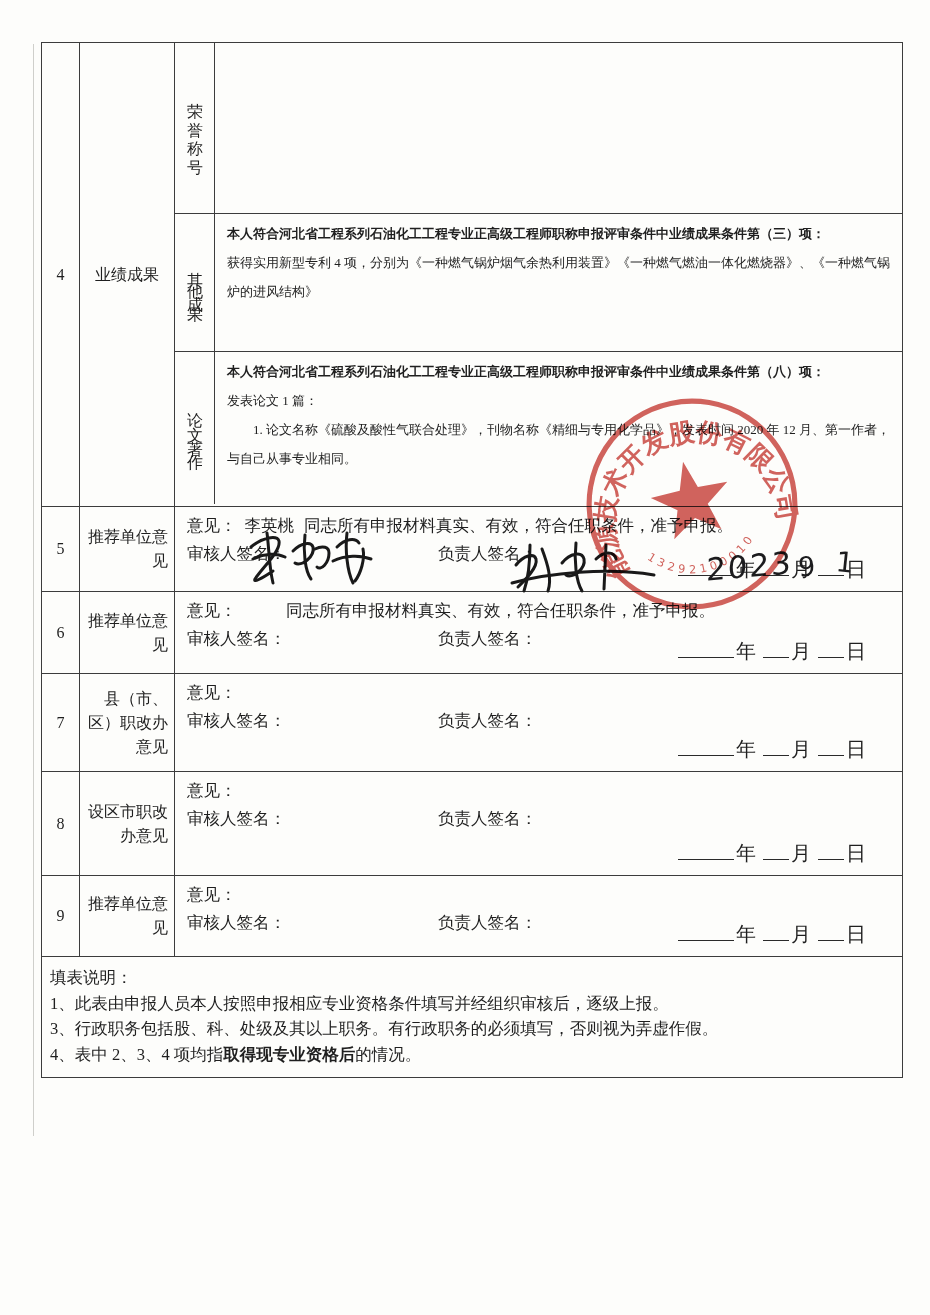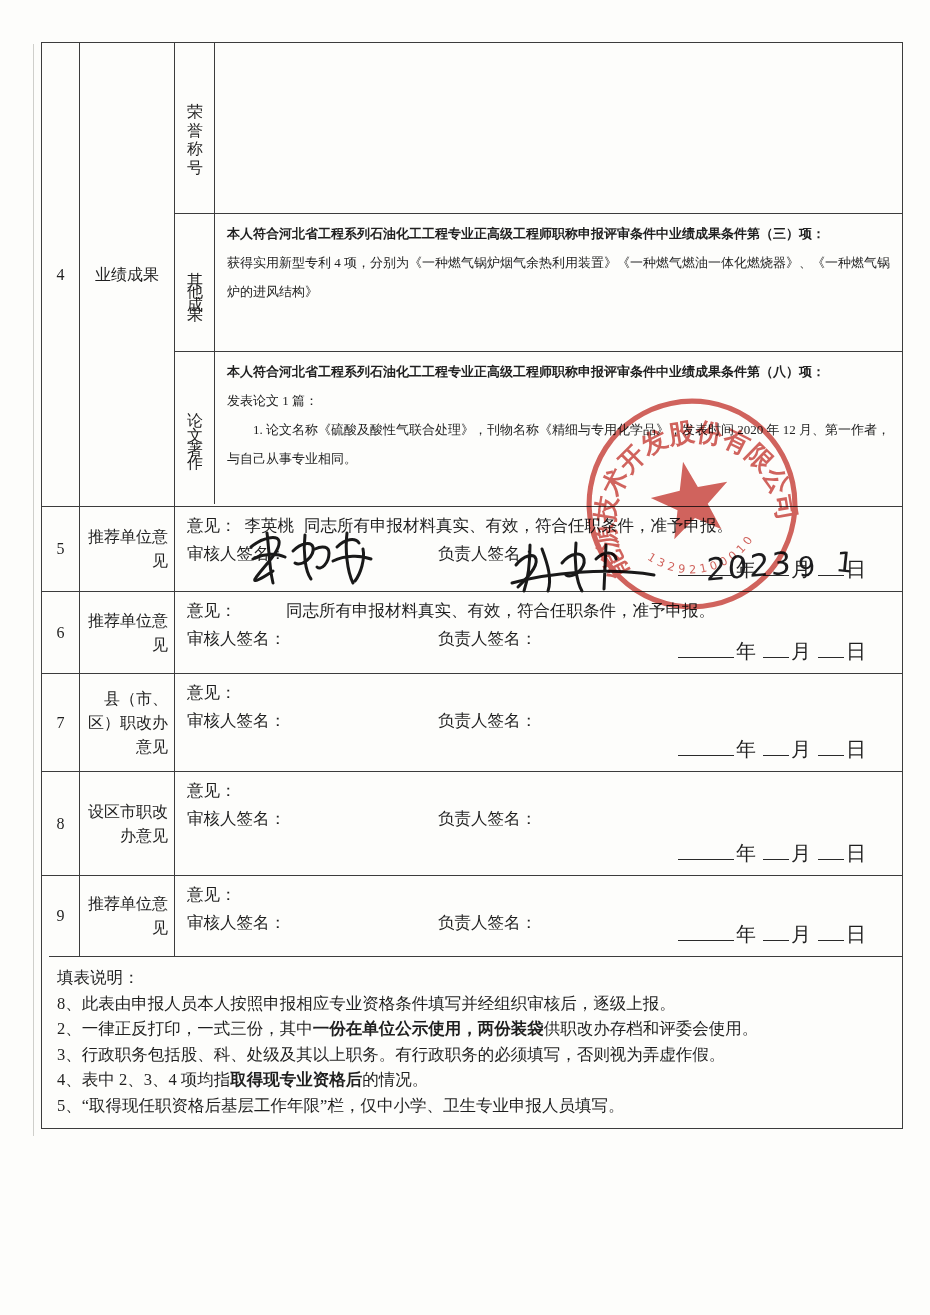--- a/index.html
+++ b/index.html
@@ -29,21 +29,21 @@
   .op-name{margin:0 10px 0 8px;}
   .sig-line{display:flex;line-height:26px;margin-top:2px;}
   .sig-resp{margin-left:152px;}
   .date-line{position:absolute;right:34px;bottom:8px;font-size:20px;white-space:nowrap;}
   .blank{display:inline-block;border-bottom:1.2px solid #2a2a2a;vertical-align:baseline;}
   .blank-y{width:56px;}
   .blank-m{width:26px;}
   .blank-d{width:26px;}
   .dsep{display:inline-block;margin:0 2px;}
 
-  .notes{border-top:1.5px solid #3c3c3c;padding:8px 12px 10px 8px;font-size:16.5px;line-height:25.5px;box-sizing:border-box;margin-left:7px;}
+  .notes{border-top:1.5px solid #3c3c3c;padding:8px 12px 10px 8px;font-size:16.5px;line-height:25.5px;box-sizing:border-box;}
   .notes p{margin:0;}
 
   .hw{position:absolute;font-family:"DejaVu Sans",sans-serif;color:#1c1c1e;}
   .hw-year{left:706px;top:548px;font-size:31px;transform:rotate(-5deg) skewX(-6deg);letter-spacing:2px;}
   .hw-month{left:798px;top:551px;font-size:27px;transform:rotate(-4deg);}
   .hw-day{left:836px;top:546px;font-size:28px;transform:rotate(6deg);}
 
   .sig-svg{position:absolute;}
   .sig-svg path{stroke:#191919;stroke-width:3;fill:none;stroke-linecap:round;stroke-linejoin:round;}
 
@@ -170,25 +170,23 @@
         <div class="date-line">
           <span class="blank blank-y"></span><span class="dsep">年</span>
           <span class="blank blank-m"></span><span class="dsep">月</span>
           <span class="blank blank-d"></span><span class="dsep">日</span>
         </div>
       </div>
     </div>
 
     <div class="notes">
       <p>填表说明：</p>
-      <p><span>8、此表由申报人员本人按照申报相应专业资格条件填写并经组织审核后，逐级上报。</span><span class="b"></span><span></span></p>
-      <p><span>2、一律正反打印，一式三份，其中</span><span class="b">一份在单位公示使用，两份装袋</span><span>供职改办存档和评委会使用。</span></p>
+      <p><span>1、此表由申报人员本人按照申报相应专业资格条件填写并经组织审核后，逐级上报。</span><span class="b"></span><span></span></p>
       <p><span>3、行政职务包括股、科、处级及其以上职务。有行政职务的必须填写，否则视为弄虚作假。</span><span class="b"></span><span></span></p>
       <p><span>4、表中 2、3、4 项均指</span><span class="b">取得现专业资格后</span><span>的情况。</span></p>
-      <p><span>5、“取得现任职资格后基层工作年限”栏，仅中小学、卫生专业申报人员填写。</span><span class="b"></span><span></span></p>
     </div>
   </div>
 
   <svg class="sig-svg" style="left:243px;top:527px" width="135" height="62" viewBox="0 0 135 62" aria-label="李树祥">
     <path d="M8 20 C20 10 34 8 36 14 C38 24 20 40 12 52 C10 56 18 52 30 44 M24 6 C26 20 26 40 30 56 M10 32 C22 26 34 26 42 30"></path>
     <path d="M50 24 C58 16 68 14 70 20 C72 30 58 40 52 36 M62 8 C60 24 62 44 68 52 M72 22 C80 18 86 20 86 26 C86 36 78 44 74 40"></path>
     <path d="M94 20 C102 12 112 10 116 16 M104 6 C102 22 104 44 110 56 M90 34 C102 28 118 28 128 32 M120 22 C122 32 118 46 112 54"></path>
   </svg>
 
   <svg class="sig-svg" style="left:508px;top:537px" width="150" height="60" viewBox="0 0 150 60" aria-label="刘华冰">

